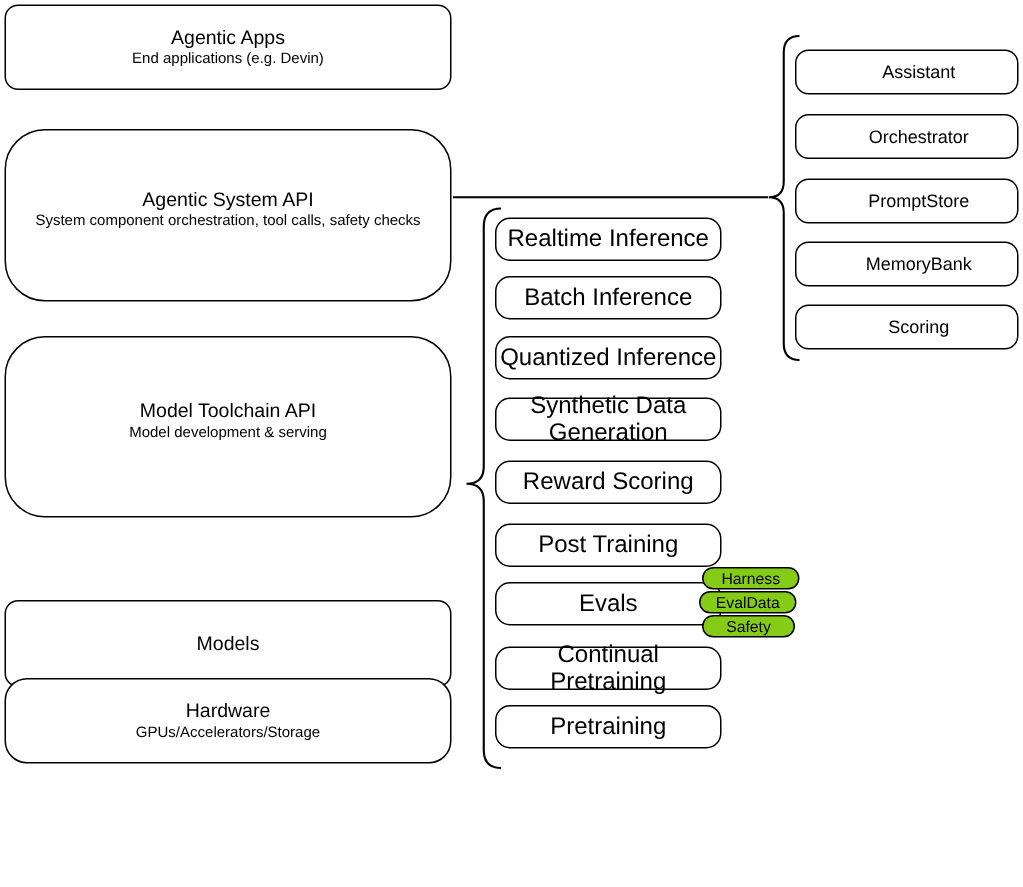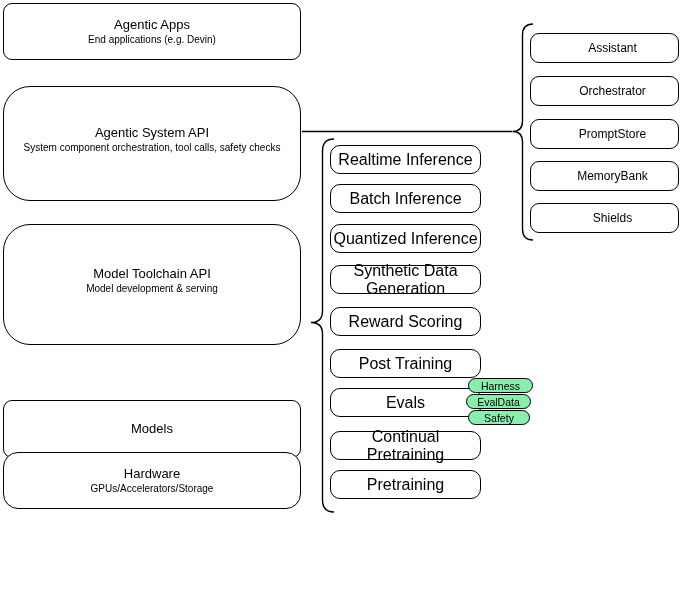--- a/index.html
+++ b/index.html
@@ -46,21 +46,21 @@
   .rbox {
     left: 530px;
     width: 149px;
     height: 30px;
     border-radius: 9px;
     font-size: 12px;
     padding-left: 16px;
   }
   .pill {
     position: absolute;
-    background: #86efac;
+    background: #84cc16;
     border: 1.4px solid #000000;
     border-radius: 8px;
     box-sizing: border-box;
     height: 15px;
     display: flex;
     align-items: center;
     justify-content: center;
     font-size: 10.5px;
     z-index: 3;
   }
@@ -118,15 +118,15 @@
   <div class="box mbox" style="top:470px;">Pretraining</div>
 
   <div class="pill" style="left:468px; top:378px; width:65px;">Harness</div>
   <div class="pill" style="left:466px; top:394px; width:65px;">EvalData</div>
   <div class="pill" style="left:468px; top:410px; width:62px;">Safety</div>
 
   <div class="box rbox" style="top:33px;">Assistant</div>
   <div class="box rbox" style="top:76px;">Orchestrator</div>
   <div class="box rbox" style="top:119px;">PromptStore</div>
   <div class="box rbox" style="top:161px;">MemoryBank</div>
-  <div class="box rbox" style="top:203px;">Shields</div>
+  <div class="box rbox" style="top:203px;">Scoring</div>
 
 </div>
 
 </body></html>

